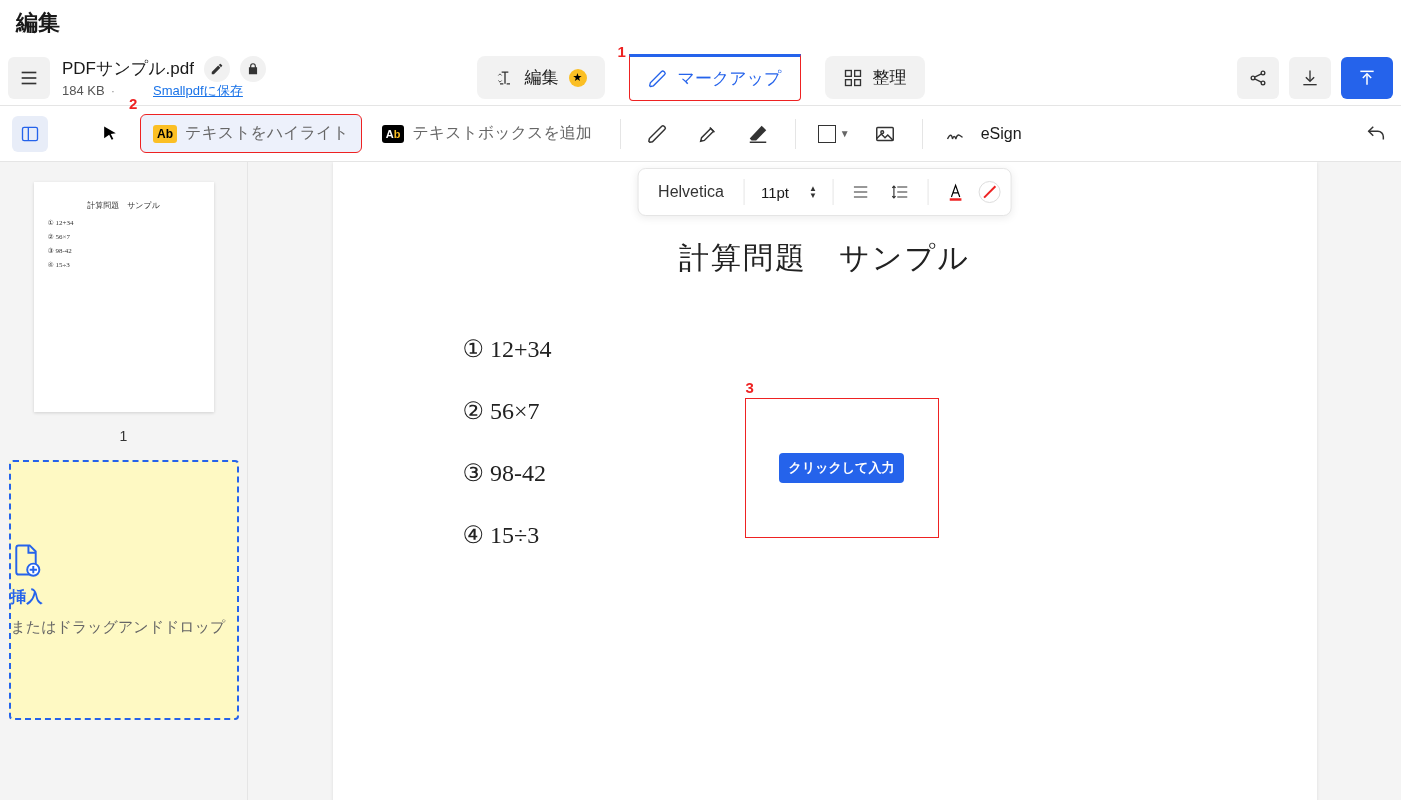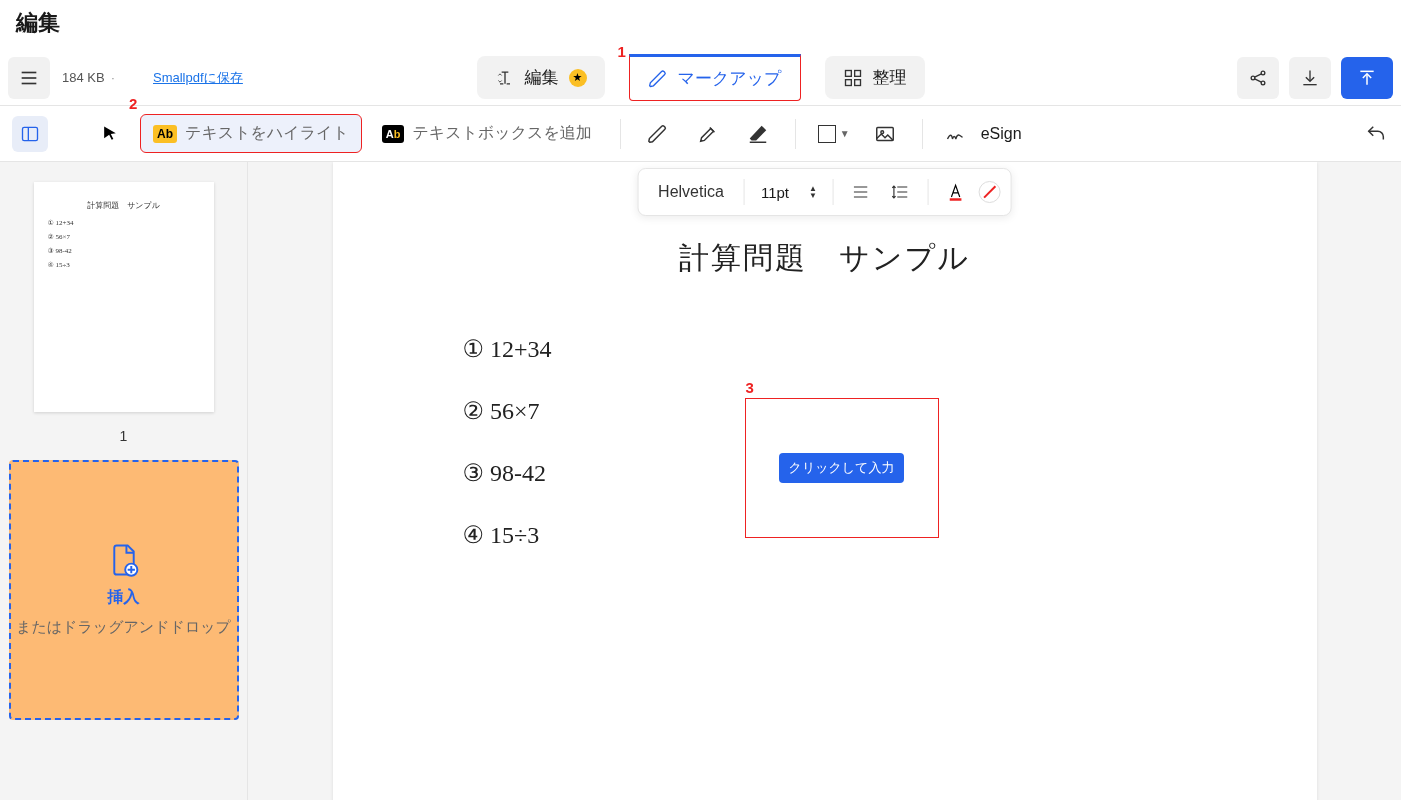--- a/index.html
+++ b/index.html
@@ -171,22 +171,22 @@
     width:180px;height:230px;background:#fff;
     box-shadow:0 1px 3px rgba(0,0,0,0.15);
     padding:18px 14px;font-size:7px;color:#333;
   }
   .thumb .tt { text-align:center;font-size:8px;margin-bottom:8px;font-family:serif; }
   .thumb .tl { margin:6px 0;font-family:serif; }
   .pagenum { font-size:14px;color:#333; }
   .dropzone {
     width:230px;height:260px;
     border:2px dashed #2563eb;border-radius:4px;
-    background:#fdba74;
-    display:flex;flex-direction:column;align-items:center;justify-content:center;
+    background:#fef9c3;
+    display:flex;flex-direction:column;align-items:flex-start;justify-content:center;
     gap:10px;cursor:pointer;
   }
   .dropzone svg { width:30px;height:34px; }
   .dz-title { color:#2563eb;font-weight:700;font-size:16px; }
   .dz-sub { color:#666;font-size:15px; }
 
   .canvas-wrap {
     flex:1;
     display:flex;justify-content:center;
     overflow:auto;
@@ -236,38 +236,51 @@
 
   .textbox-anno {
     position:absolute;
     left:412px; top:236px;
     width:194px;height:140px;
     border:1.5px solid #e22;
     display:flex;align-items:center;justify-content:center;
   }
   .callout-3 { top:-20px; left:0px; }
   .click-pill {
-    background:#2563eb;color:#fff;font-size:13px;font-weight:400;
+    background:#2563eb;color:#fff;font-size:13px;font-weight:700;
     padding:6px 10px;border-radius:4px;
   }
 </style>
 </head>
 <body>
 
 <div class="page-heading">編集</div>
 
 <div class="topbar">
   <div class="hamburger">
     <svg viewBox="0 0 24 24" fill="none" stroke-width="1.8">
         <line x1="4" y1="6" x2="20" y2="6"></line>
         <line x1="4" y1="12" x2="20" y2="12"></line>
         <line x1="4" y1="18" x2="20" y2="18"></line>
       </svg>
   </div>
   <div class="file-block">
+    <div class="file-row1">
+      <span class="file-name">PDFサンプル.pdf</span>
+      <span class="pill">
+        <svg viewBox="0 0 24 24" fill="#333">
+            <path d="M3 17.25V21h3.75L17.81 9.94l-3.75-3.75L3 17.25zM20.71 7.04a1 1 0 0 0 0-1.41l-2.34-2.34a1 1 0 0 0-1.41 0l-1.83 1.83 3.75 3.75 1.83-1.83z"></path>
+          </svg>
+      </span>
+      <span class="pill">
+        <svg viewBox="0 0 24 24" fill="#333">
+            <path d="M17 9V7a5 5 0 0 0-10 0v2H5v12h14V9h-2zm-8-2a3 3 0 0 1 6 0v2H9V7z"></path>
+          </svg>
+      </span>
+    </div>
     <div class="file-row2">
       <span>184 KB</span>
       <span class="sep">·</span>
       <span class="save-link">Smallpdfに保存</span>
     </div>
   </div>
 
   <div class="mode-tabs">
     <div class="mode-tab">
       <svg viewBox="0 0 24 24" fill="none" stroke="#333" stroke-width="1.6">

